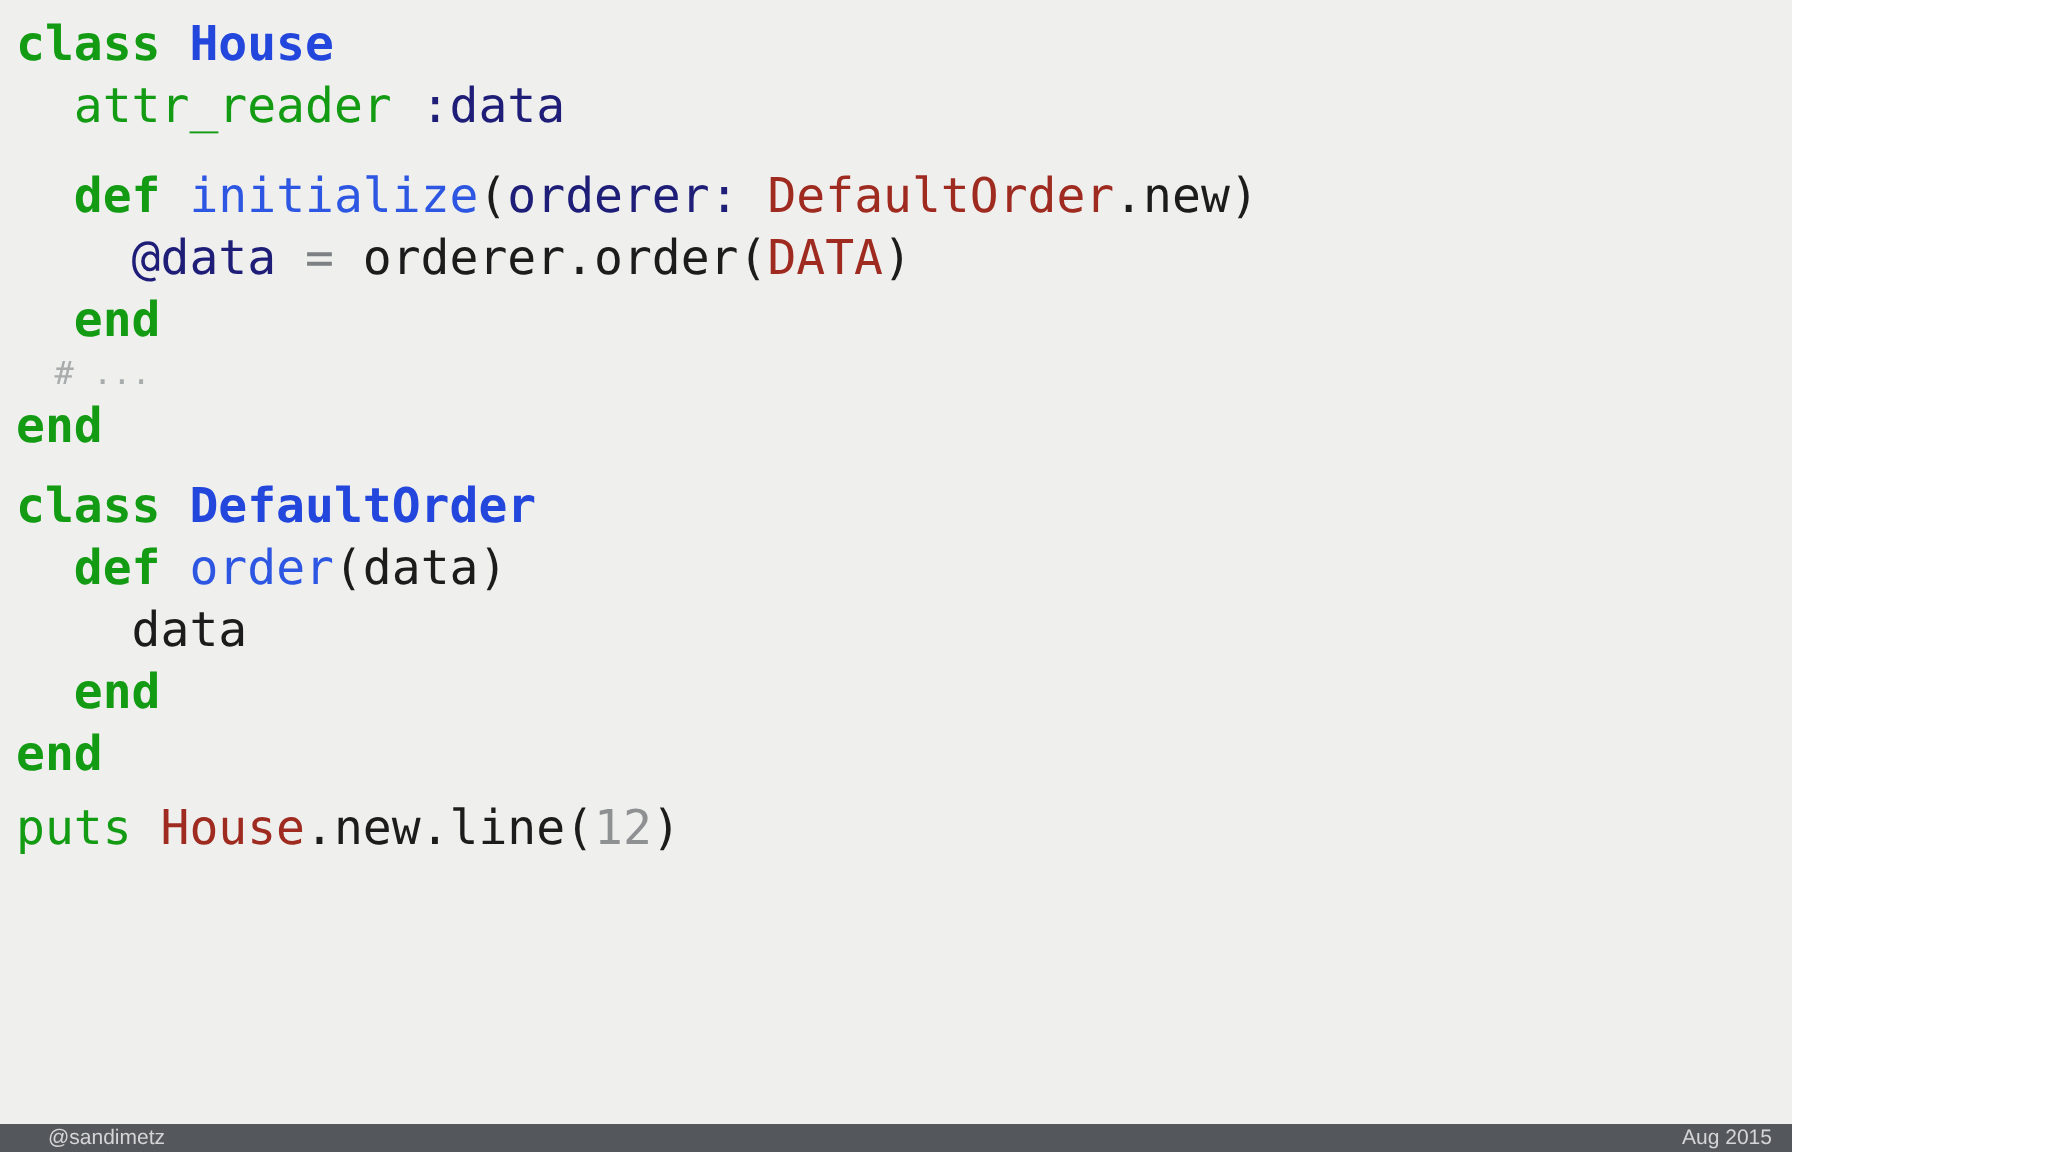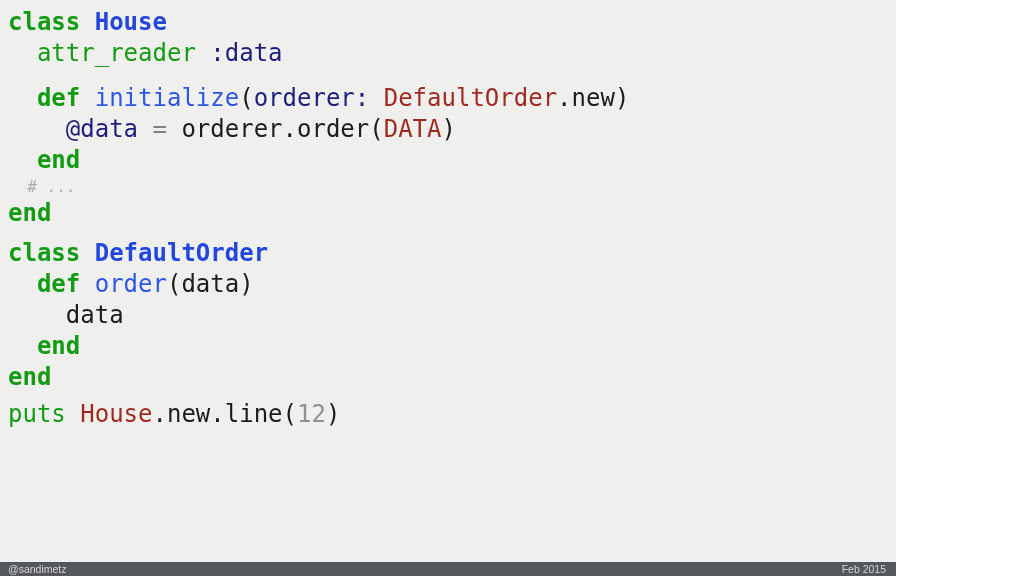--- a/index.html
+++ b/index.html
@@ -34,25 +34,25 @@
     left: 0;
     bottom: 0;
     width: 100%;
     height: 14px;
     display: flex;
     justify-content: space-between;
     align-items: center;
     font-family: "Liberation Sans", sans-serif;
     font-size: 10.5px;
     box-sizing: border-box;
-    padding: 0 10px 0 8px;
+    padding: 0 10px 0 24px;
   }
 </style>
 </head>
 <body>
 
 <div id="slide" style="background: rgb(239, 239, 237);">
   <div id="code"><div class="code-line"><span class="tok-b" style="color: rgb(18, 155, 19);">class</span><span style="color: rgb(28, 28, 28);"> </span><span class="tok-b" style="color: rgb(35, 70, 220);">House</span></div><div class="code-line"><span style="color: rgb(28, 28, 28);">  </span><span style="color: rgb(18, 155, 19);">attr_reader</span><span style="color: rgb(28, 28, 28);"> </span><span style="color: rgb(30, 30, 120);">:data</span></div><div class="code-line" style="margin-top: 14px;"><span style="color: rgb(28, 28, 28);">  </span><span class="tok-b" style="color: rgb(18, 155, 19);">def</span><span style="color: rgb(28, 28, 28);"> </span><span style="color: rgb(45, 87, 226);">initialize</span><span style="color: rgb(28, 28, 28);">(</span><span style="color: rgb(30, 30, 120);">orderer:</span><span style="color: rgb(28, 28, 28);"> </span><span style="color: rgb(158, 42, 32);">DefaultOrder</span><span style="color: rgb(28, 28, 28);">.new)</span></div><div class="code-line"><span style="color: rgb(28, 28, 28);">    </span><span style="color: rgb(30, 30, 120);">@data</span><span style="color: rgb(28, 28, 28);"> </span><span style="color: rgb(125, 129, 132);">=</span><span style="color: rgb(28, 28, 28);"> orderer.order(</span><span style="color: rgb(158, 42, 32);">DATA</span><span style="color: rgb(28, 28, 28);">)</span></div><div class="code-line"><span style="color: rgb(28, 28, 28);">  </span><span class="tok-b" style="color: rgb(18, 155, 19);">end</span></div><div class="code-line small"><span style="color: rgb(28, 28, 28);">  </span><span style="color: rgb(169, 172, 172);"># ...</span></div><div class="code-line"><span class="tok-b" style="color: rgb(18, 155, 19);">end</span></div><div class="code-line" style="margin-top: 9px;"><span class="tok-b" style="color: rgb(18, 155, 19);">class</span><span style="color: rgb(28, 28, 28);"> </span><span class="tok-b" style="color: rgb(35, 70, 220);">DefaultOrder</span></div><div class="code-line"><span style="color: rgb(28, 28, 28);">  </span><span class="tok-b" style="color: rgb(18, 155, 19);">def</span><span style="color: rgb(28, 28, 28);"> </span><span style="color: rgb(45, 87, 226);">order</span><span style="color: rgb(28, 28, 28);">(data)</span></div><div class="code-line"><span style="color: rgb(28, 28, 28);">    data</span></div><div class="code-line"><span style="color: rgb(28, 28, 28);">  </span><span class="tok-b" style="color: rgb(18, 155, 19);">end</span></div><div class="code-line"><span class="tok-b" style="color: rgb(18, 155, 19);">end</span></div><div class="code-line" style="margin-top: 6px;"><span style="color: rgb(18, 155, 19);">puts</span><span style="color: rgb(28, 28, 28);"> </span><span style="color: rgb(158, 42, 32);">House</span><span style="color: rgb(28, 28, 28);">.new.line(</span><span style="color: rgb(142, 144, 146);">12</span><span style="color: rgb(28, 28, 28);">)</span></div></div>
   <div id="footer" style="background: rgb(84, 88, 92); color: rgb(212, 213, 214);">
     <span>@sandimetz</span>
-    <span>Feb 2015</span>
+    <span>Aug 2015</span>
   </div>
 </div>
 
 </body></html>

